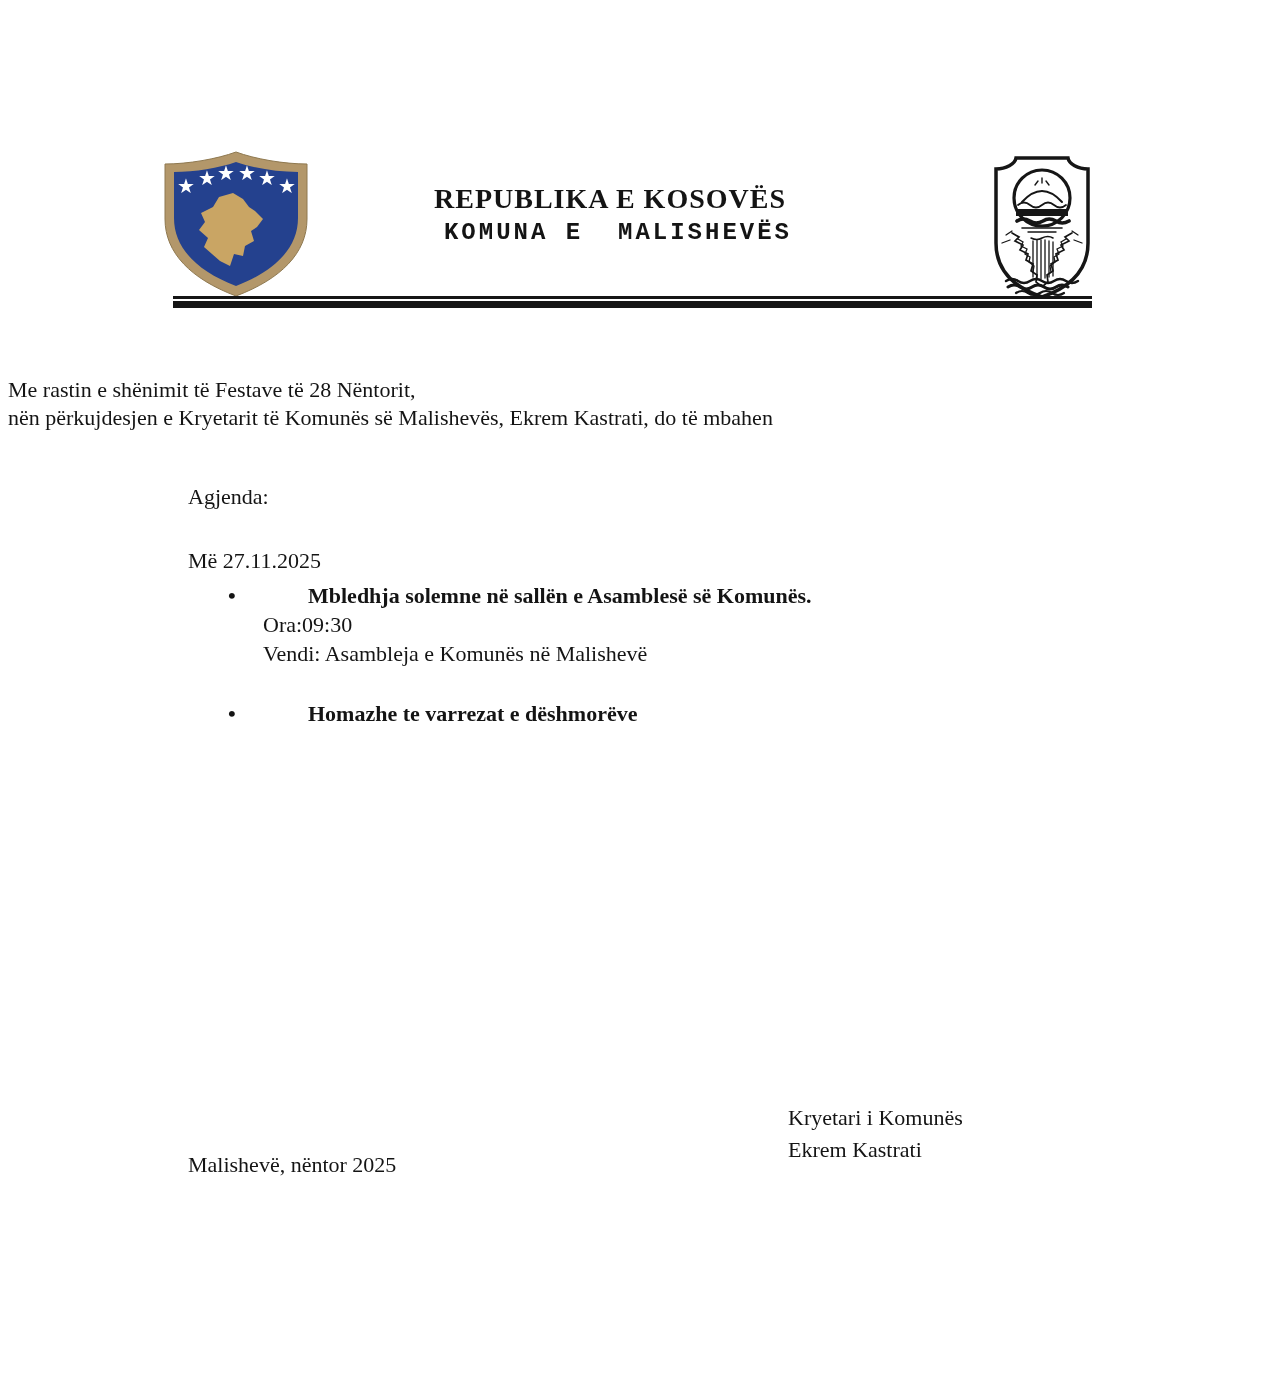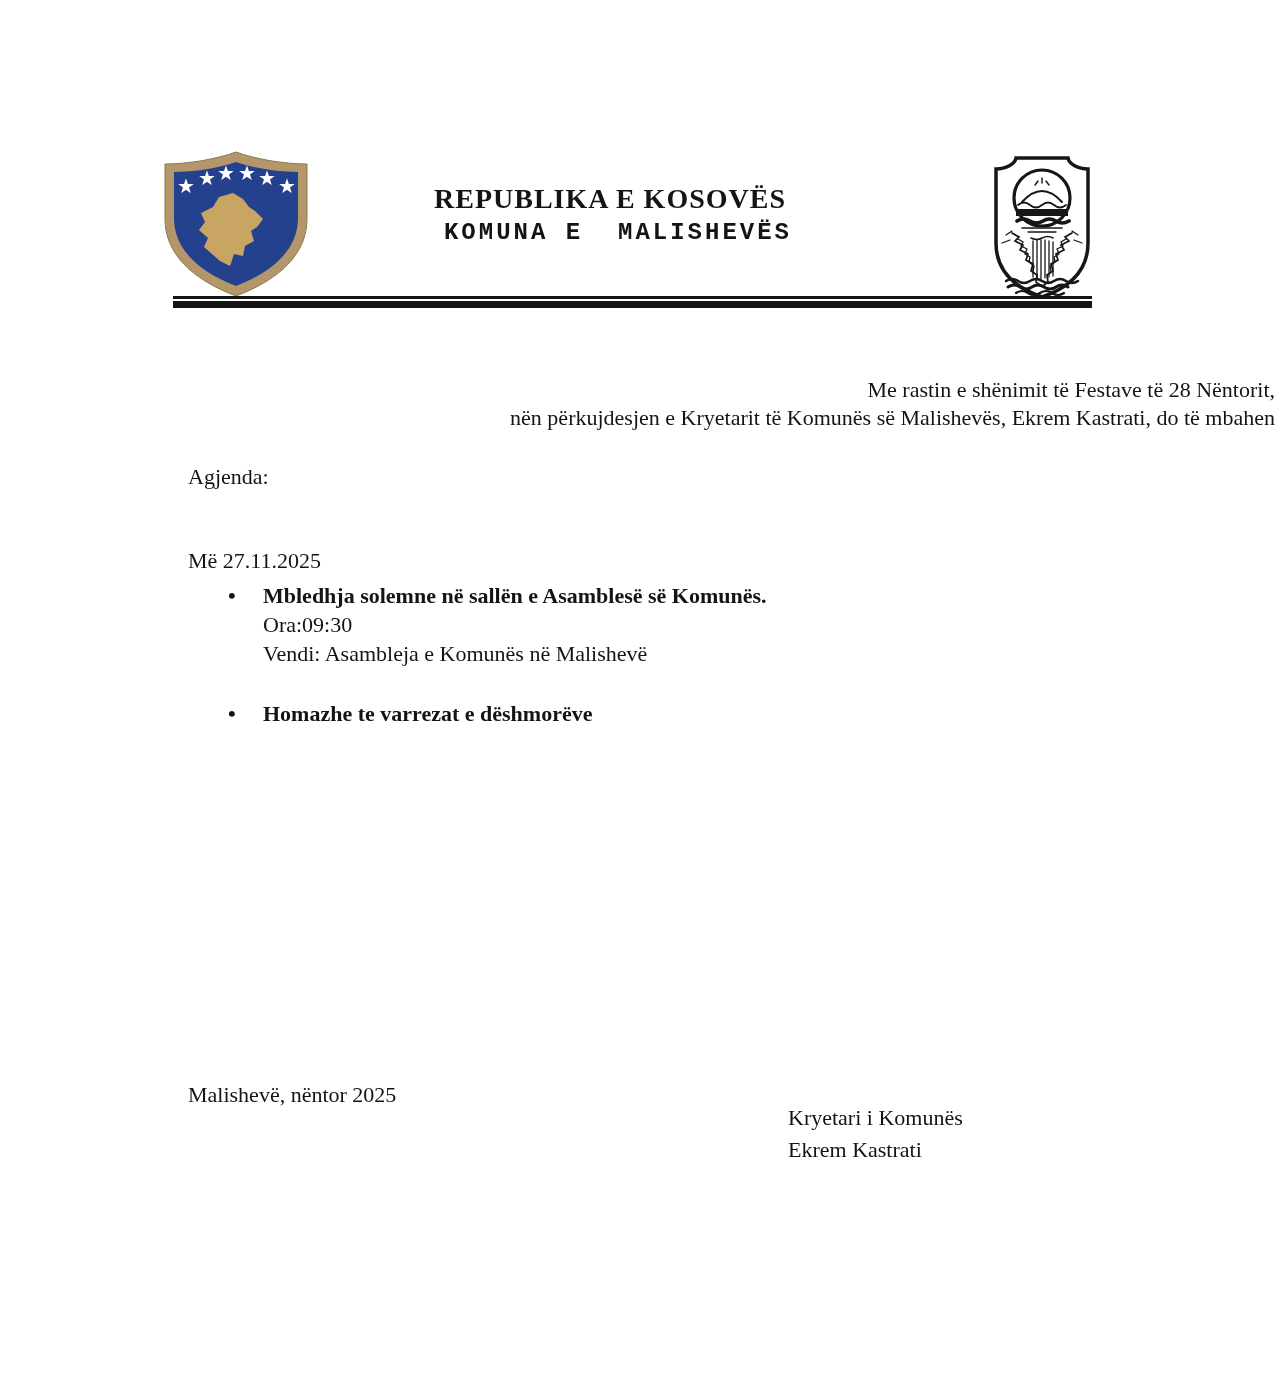--- a/index.html
+++ b/index.html
@@ -11,30 +11,30 @@
   .emblem-right{position:absolute;left:978px;top:153px;width:128px;height:148px;}
   .header-titles{position:absolute;left:0;top:183px;width:1220px;text-align:center;}
   .republic-title{font-size:28px;font-weight:bold;letter-spacing:1px;line-height:32px;}
   .municipality-title{
     font-family:"Liberation Mono","DejaVu Sans Mono",monospace;
     font-size:24px;font-weight:bold;letter-spacing:3px;white-space:pre;line-height:30px;margin-top:3px;padding-left:16px;
   }
   .rule{position:absolute;left:173px;top:296px;width:919px;}
   .rule-thin{height:3px;background:#151515;}
   .rule-thick{height:7px;background:#151515;margin-top:2px;}
-  .intro{position:absolute;left:0;right:0;top:376px;text-align:right;font-size:22px;line-height:28px;margin-left:8px;}
-  .agenda-label{position:absolute;left:188px;top:464px;font-size:22px;}
+  .intro{position:absolute;left:0;right:0;top:376px;text-align:left;font-size:22px;line-height:28px;margin-left:8px;}
+  .agenda-label{position:absolute;left:188px;top:484px;font-size:22px;}
   .agenda-date{position:absolute;left:188px;top:548px;font-size:22px;font-family:Liberation Serif, serif;}
   .agenda-item{position:absolute;left:226px;font-size:22px;line-height:29px;}
   .agenda-item .bullet{position:absolute;left:2px;top:0;font-size:22px;font-weight:bold;}
   .agenda-item .item-body{margin-left:37px;}
   .item1{top:581px}
   .item2{top:699px}
-  .item-title{font-weight:bold;}
-  .footer-left{position:absolute;left:188px;top:1082px;font-size:22px;}
+  .item-title{font-weight:bold;margin-left:45px;}
+  .footer-left{position:absolute;left:188px;top:1152px;font-size:22px;}
   .footer-right{position:absolute;left:788px;top:1102px;font-size:22px;line-height:32px;}
 </style>
 </head>
 <body>
 
 <div class="page">
 
   <div class="emblem-left">
     <svg width="162" height="150" viewBox="0 0 162 150" xmlns="http://www.w3.org/2000/svg">
       <path d="M81,3 C62,10 33,15 10,15 L10,70 C10,104 36,130 81,147 C126,130 152,104 152,70 L152,15 C129,15 100,10 81,3 Z" fill="#b3976a" stroke="#8f7950" stroke-width="1"></path>

